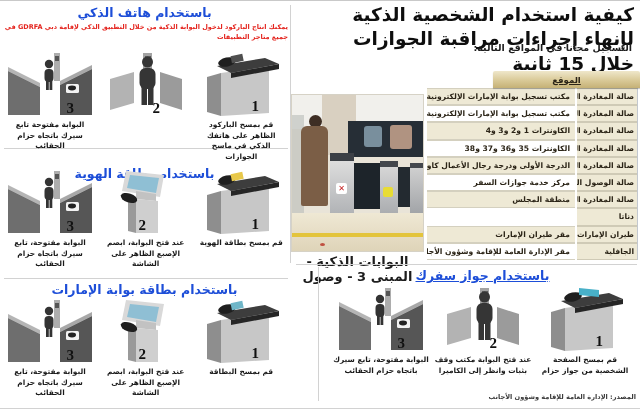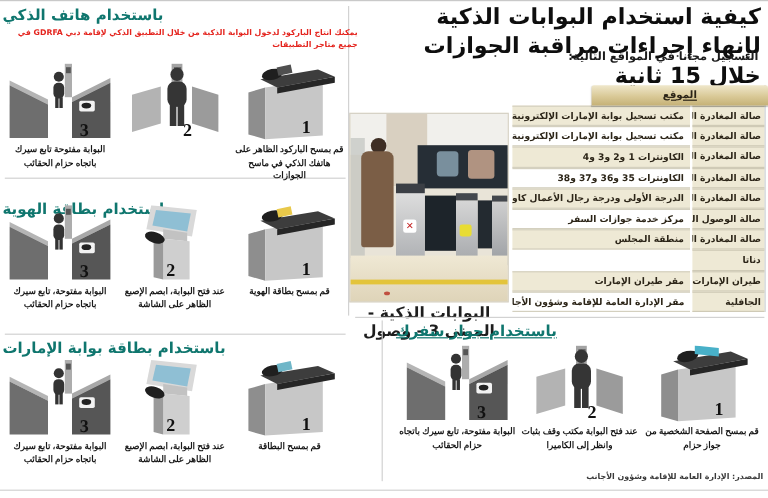--- a/index.html
+++ b/index.html
@@ -23,38 +23,38 @@
             border-top:1px solid #cfcab6;border-bottom:1px solid #cfcab6;white-space:nowrap;overflow:hidden;}
   .td-loc{flex:1;font-size:7.6px;font-weight:bold;color:#2b2417;display:flex;align-items:center;
           padding-right:5px;box-sizing:border-box;border-top:1px solid #d4d0bf;border-bottom:1px solid #d4d0bf;
           white-space:nowrap;overflow:hidden;}
   .td-loc.alt{background:#eee9d5;}
   
   .photo{left:291px;top:93px;width:133px;height:158px;background:#e9e4d8;overflow:hidden;border:1px solid #d6d2c6;box-sizing:border-box;}
   .photo-caption{left:291px;top:253px;width:133px;text-align:center;font-size:13px;font-weight:bold;color:#1d1d1d;direction:rtl;}
   .ph{position:absolute;}
   
-  .sec-title{font-size:12.5px;font-weight:bold;color:#0f766e;direction:rtl;text-align:left;}
+  .sec-title{font-size:12.5px;font-weight:bold;color:#1d4ed8;direction:rtl;text-align:center;}
   .sec-sub{font-size:6.5px;font-weight:bold;color:#e4251f;direction:rtl;text-align:right;line-height:1.5;}
   .steps{display:flex;direction:rtl;}
   .step{width:95.6px;display:flex;flex-direction:column;align-items:center;}
-  .step-cap{font-size:7.4px;font-weight:bold;color:#1a1a1a;text-align:center;direction:rtl;line-height:1.45;margin-top:3px;padding:0 2px;font-family:Liberation Serif, serif;}
+  .step-cap{font-size:7.4px;font-weight:bold;color:#1a1a1a;text-align:center;direction:rtl;line-height:1.45;margin-top:3px;padding:0 2px;}
   .num{font-family:"Liberation Serif",serif;font-weight:bold;}
   
   .vline{width:1px;background:#d2d2d2;}
   .hline{height:1px;background:#d2d2d2;}
   .source{font-size:6.6px;font-weight:bold;color:#3a3a3a;direction:rtl;text-align:right;}
 </style>
 </head>
 <body>
 
 <div class="page">
 
   <div class="abs title">
-    <div>كيفية استخدام البوابات الذكية</div>
+    <div>كيفية استخدام الشخصية الذكية</div>
     <div>لإنهاء إجراءات مراقبة الجوازات خلال 15 ثانية</div>
   </div>
   <div class="abs register-note">التسجيل مجاناً في المواقع التالية:</div>
 
   <div class="abs loc-table">
     <div class="thead">
       <div class="th-loc" style="position:absolute;left:4px;width:147px;height:17px;text-decoration:underline;">الموقع</div>
       <div class="th-place">المكان</div>
     </div>
     <div class="trow">
@@ -121,21 +121,21 @@
   <div class="abs photo-caption">البوابات الذكية - المبنى 3 - وصول</div>
 
   <div class="abs vline" style="left:290px;top:4px;height:258px;"></div>
   <div class="abs vline" style="left:318px;top:266px;height:134px;"></div>
   <div class="abs hline" style="left:4px;top:147px;width:284px;"></div>
   <div class="abs hline" style="left:4px;top:277px;width:284px;"></div>
   <div class="abs hline" style="left:296px;top:263px;width:341px;"></div>
   <div class="abs hline" style="left:0;top:407px;width:640px;"></div>
 
   <div class="abs sec-title" style="right:352px;top:4px;width:285px;right:auto;left:2px;">باستخدام هاتف الذكي</div>
-  <div class="abs sec-sub" style="left:12px;top:22px;width:286px;">يمكنك انتاج الباركود لدخول البوابة الذكية من خلال التطبيق الذكي لإقامة دبي GDRFA في جميع متاجر التطبيقات</div>
+  <div class="abs sec-sub" style="left:2px;top:22px;width:286px;">يمكنك انتاج الباركود لدخول البوابة الذكية من خلال التطبيق الذكي لإقامة دبي GDRFA في جميع متاجر التطبيقات</div>
   <div class="abs steps" style="left:2px;top:52px;width:287px;">
     <div class="step">
       <svg width="88" height="64" viewBox="0 0 88 64">
         <polygon points="10,24 24,20 24,63 10,59" fill="#8e8e8e"></polygon>
         <polygon points="24,20 72,13 72,60 24,63" fill="#c7c7c7"></polygon>
         <polygon points="20,13 68,5 82,11 34,20" fill="#3d3d3d"></polygon>
         <polygon points="34,20 82,11 82,16 34,25" fill="#262626"></polygon>
         <ellipse cx="30" cy="9" rx="9" ry="4.5" fill="#1f1f1f" transform="rotate(-12 30 9)"></ellipse>
         <rect x="34" y="2" width="12" height="7" fill="#4f4f4f" transform="rotate(-12 40 5)"></rect>
         <text class="num" x="62" y="58" font-size="15" font-weight="bold" fill="#111">1</text>

